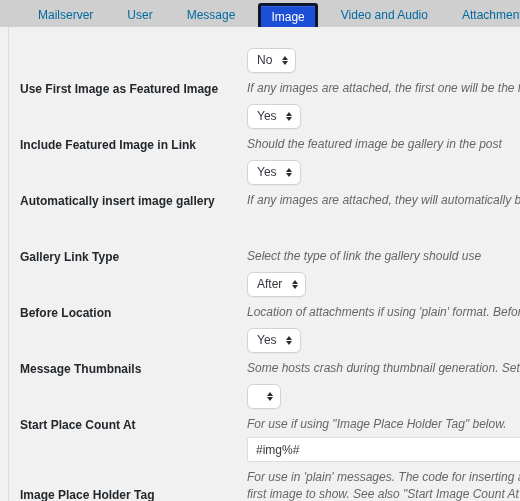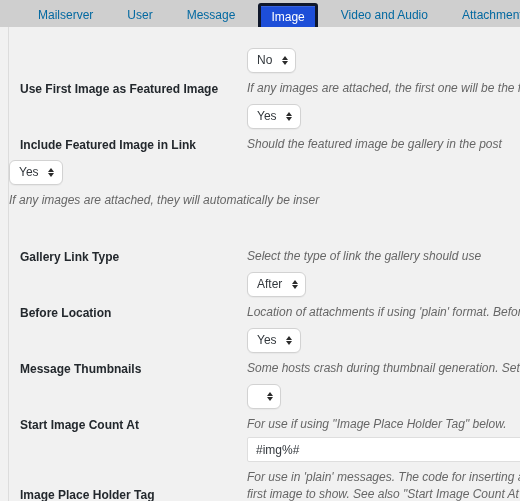--- a/index.html
+++ b/index.html
@@ -218,20 +218,21 @@
             <span class="select-arrows">
               <span class="up"></span>
                 <span class="down"></span>
             </span>
           </div>
           <div class="desc">Should the featured image be gallery in the post</div>
         </div>
       </div>
 
       <div class="row">
+        <div class="row-label">Automatically insert image gallery</div>
         <div class="row-field">
           <div class="select">
             <span class="select-text">Yes</span>
             <span class="select-arrows">
               <span class="up"></span>
                 <span class="down"></span>
             </span>
           </div>
           <div class="desc">If any images are attached, they will automatically be inser</div>
         </div>
@@ -266,21 +267,21 @@
             <span class="select-arrows">
               <span class="up"></span>
                 <span class="down"></span>
             </span>
           </div>
           <div class="desc">Some hosts crash during thumbnail generation. Set this to</div>
         </div>
       </div>
 
       <div class="row">
-        <div class="row-label">Start Image Count At</div>
+        <div class="row-label">Start Place Count At</div>
         <div class="row-field">
           <div class="select">
             <span class="select-arrows">
               <span class="up"></span>
                 <span class="down"></span>
             </span>
           </div>
           <div class="desc">For use if using "Image Place Holder Tag" below.</div>
         </div>
       </div>

